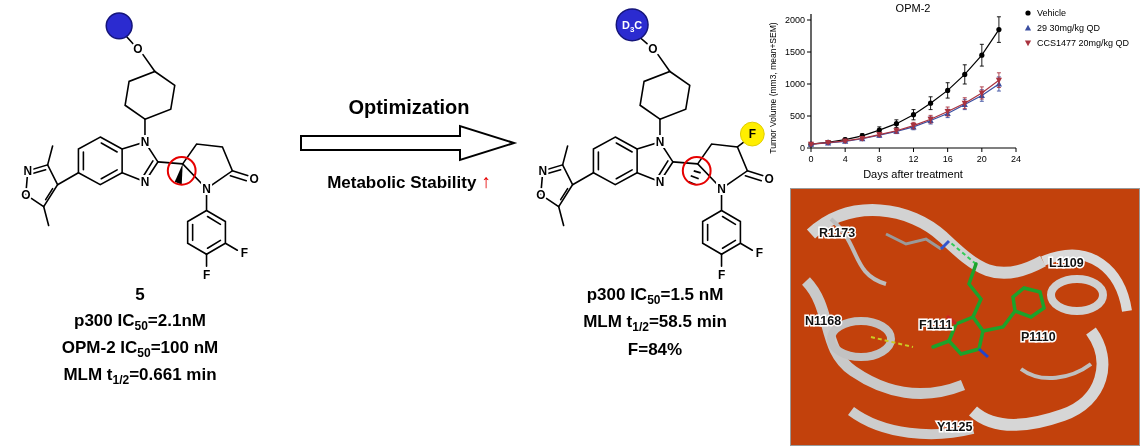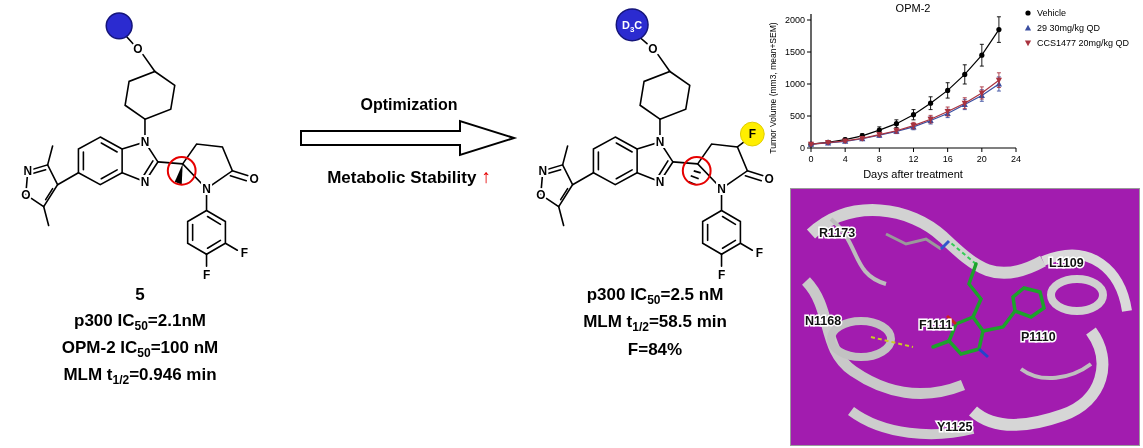--- a/index.html
+++ b/index.html
@@ -8,28 +8,28 @@
 
   .block { position:absolute; }
   #compound5-block { left:0; top:2; width:280px; }
   #compound29-block { left:515px; top:0; width:280px; }
   .mol { display:block; margin:0 auto; }
 
   .caption { text-align:center; font-weight:bold; font-size:17px; color:#000; line-height:1.5; margin-top:-6px; }
   .caption sub { font-size:12px; font-weight:bold; }
 
   #arrow-block { left:293px; top:96px; width:232px; text-align:center; }
-  .opt-title { font-weight:bold; font-size:16px; color:#000; margin-bottom:4px; }
+  .opt-title { font-weight:bold; font-size:20px; color:#000; margin-bottom:4px; }
   .improve { font-weight:bold; font-size:17px; color:#000; line-height:1.55; }
   .arrow-up { color:var(--red-accent,#e60000); font-size:19px; margin-left:5px; font-weight:bold; }
 
   #chart-block { left:766px; top:0; width:377px; height:184px; }
   #chart-svg text { font-family:"Liberation Sans", sans-serif; fill:#000; }
 
-  #protein-block { left:790px; top:188px; width:350px; height:258px; border:1.5px solid #9a9a9a; background:#a21caf; }
+  #protein-block { left:790px; top:188px; width:350px; height:258px; border:1.5px solid #9a9a9a; background:#c2410c; }
   #protein-svg text { font-family:"Liberation Sans", sans-serif; font-weight:bold; font-size:12.5px; fill:#111;
       paint-order:stroke; stroke:#ffffff; stroke-width:3px; }
 
   .bonds path { stroke:#000; stroke-width:1.6; fill:none; stroke-linecap:round; }
   .atoms text { font:bold 12px "Liberation Sans", sans-serif; fill:#000; text-anchor:middle;
       paint-order:stroke; stroke:#fff; stroke-width:4px; }
   .blue-dot { fill:var(--blue-highlight,#2b2bd0); stroke:#15157a; stroke-width:1.5; }
   .yellow-dot { fill:var(--yellow-highlight,#ffee00); stroke:#e0cc00; stroke-width:1; }
   .red-ring { fill:none; stroke:var(--red-accent,#e60000); stroke-width:2; }
   .d3c { fill:#fff; font-weight:bold; font-size:11px; text-anchor:middle; }
@@ -83,21 +83,21 @@
         <text x="202" y="194">N</text>
         <text x="250" y="184">O</text>
         <text x="240" y="259">F</text>
         <text x="202" y="281">F</text>
       </g>
     </svg>
     <div class="caption">
       <div>5</div>
       <div class="stat"><span>p300 IC</span><sub>50</sub><span>=2.1nM</span></div>
       <div class="stat"><span>OPM-2 IC</span><sub>50</sub><span>=100 nM</span></div>
-      <div class="stat"><span>MLM t</span><sub>1/2</sub><span>=0.946 min</span></div>
+      <div class="stat"><span>MLM t</span><sub>1/2</sub><span>=0.661 min</span></div>
     </div>
   </div>
 
   <div class="block" id="arrow-block">
     <div class="opt-title">Optimization</div>
     <svg width="218" height="40" viewBox="0 0 218 40">
       <polygon points="1,13 160,13 160,3 214,20 160,37 160,27 1,27" fill="#ffffff" stroke="#000000" stroke-width="2"></polygon>
     </svg>
     <div class="improve">
       <span>Metabolic Stability</span><span class="arrow-up">↑</span>
@@ -152,21 +152,21 @@
         <text x="20" y="200">O</text>
         <text x="133" y="53">O</text>
         <text x="233" y="139" style="stroke:none;">F</text>
         <text x="202" y="194">N</text>
         <text x="250" y="184">O</text>
         <text x="240" y="259">F</text>
         <text x="202" y="281">F</text>
       </g>
     </svg>
     <div class="caption">
-      <div class="stat"><span>p300 IC</span><sub>50</sub><span>=2.5 nM</span></div>
+      <div class="stat"><span>p300 IC</span><sub>50</sub><span>=1.5 nM</span></div>
       <div class="stat"><span>MLM t</span><sub>1/2</sub><span>=58.5 min</span></div>
       <div class="stat"><span>F</span><sub></sub><span>=84%</span></div>
     </div>
   </div>
 
   <div class="block" id="chart-block">
     <svg id="chart-svg" width="377" height="184" viewBox="0 0 377 184">
       <text x="147" y="12" text-anchor="middle" font-size="11">OPM-2</text>
       <text x="10" y="88" transform="rotate(-90 10 88)" text-anchor="middle" font-size="8.5">Tumor Volume (mm3, mean+SEM)</text>
       <text x="147" y="178" text-anchor="middle" font-size="11">Days after treatment</text>

